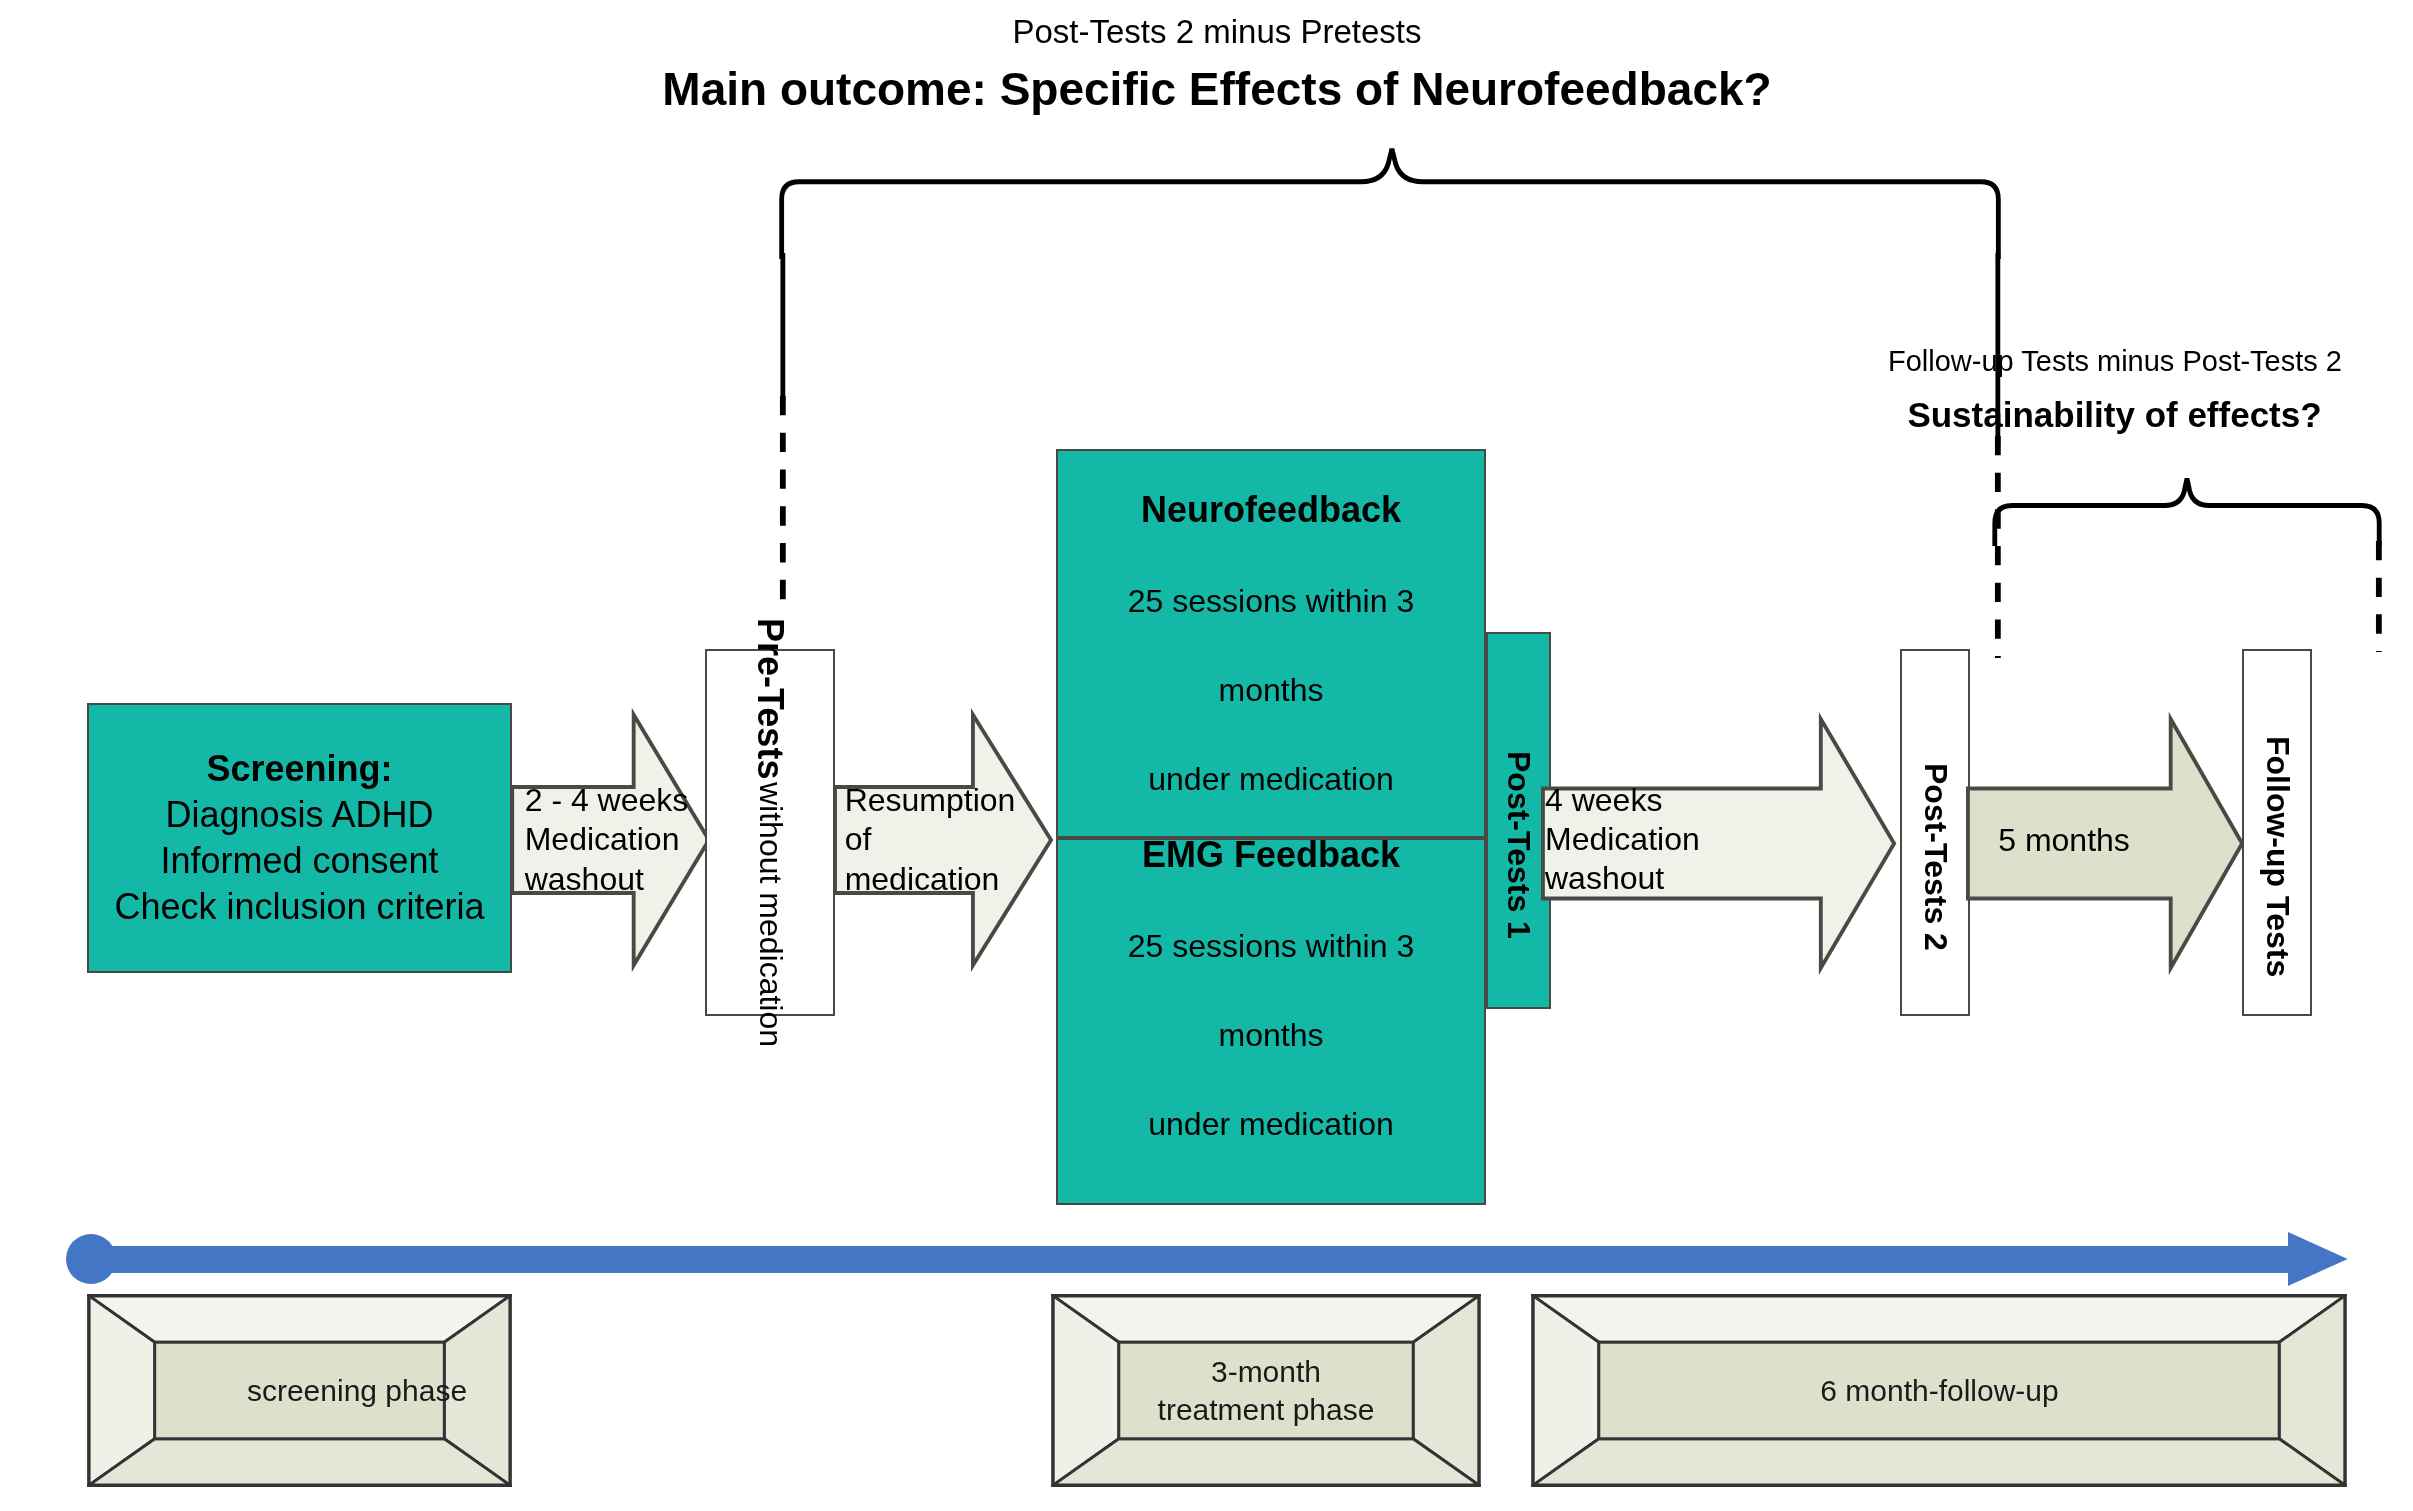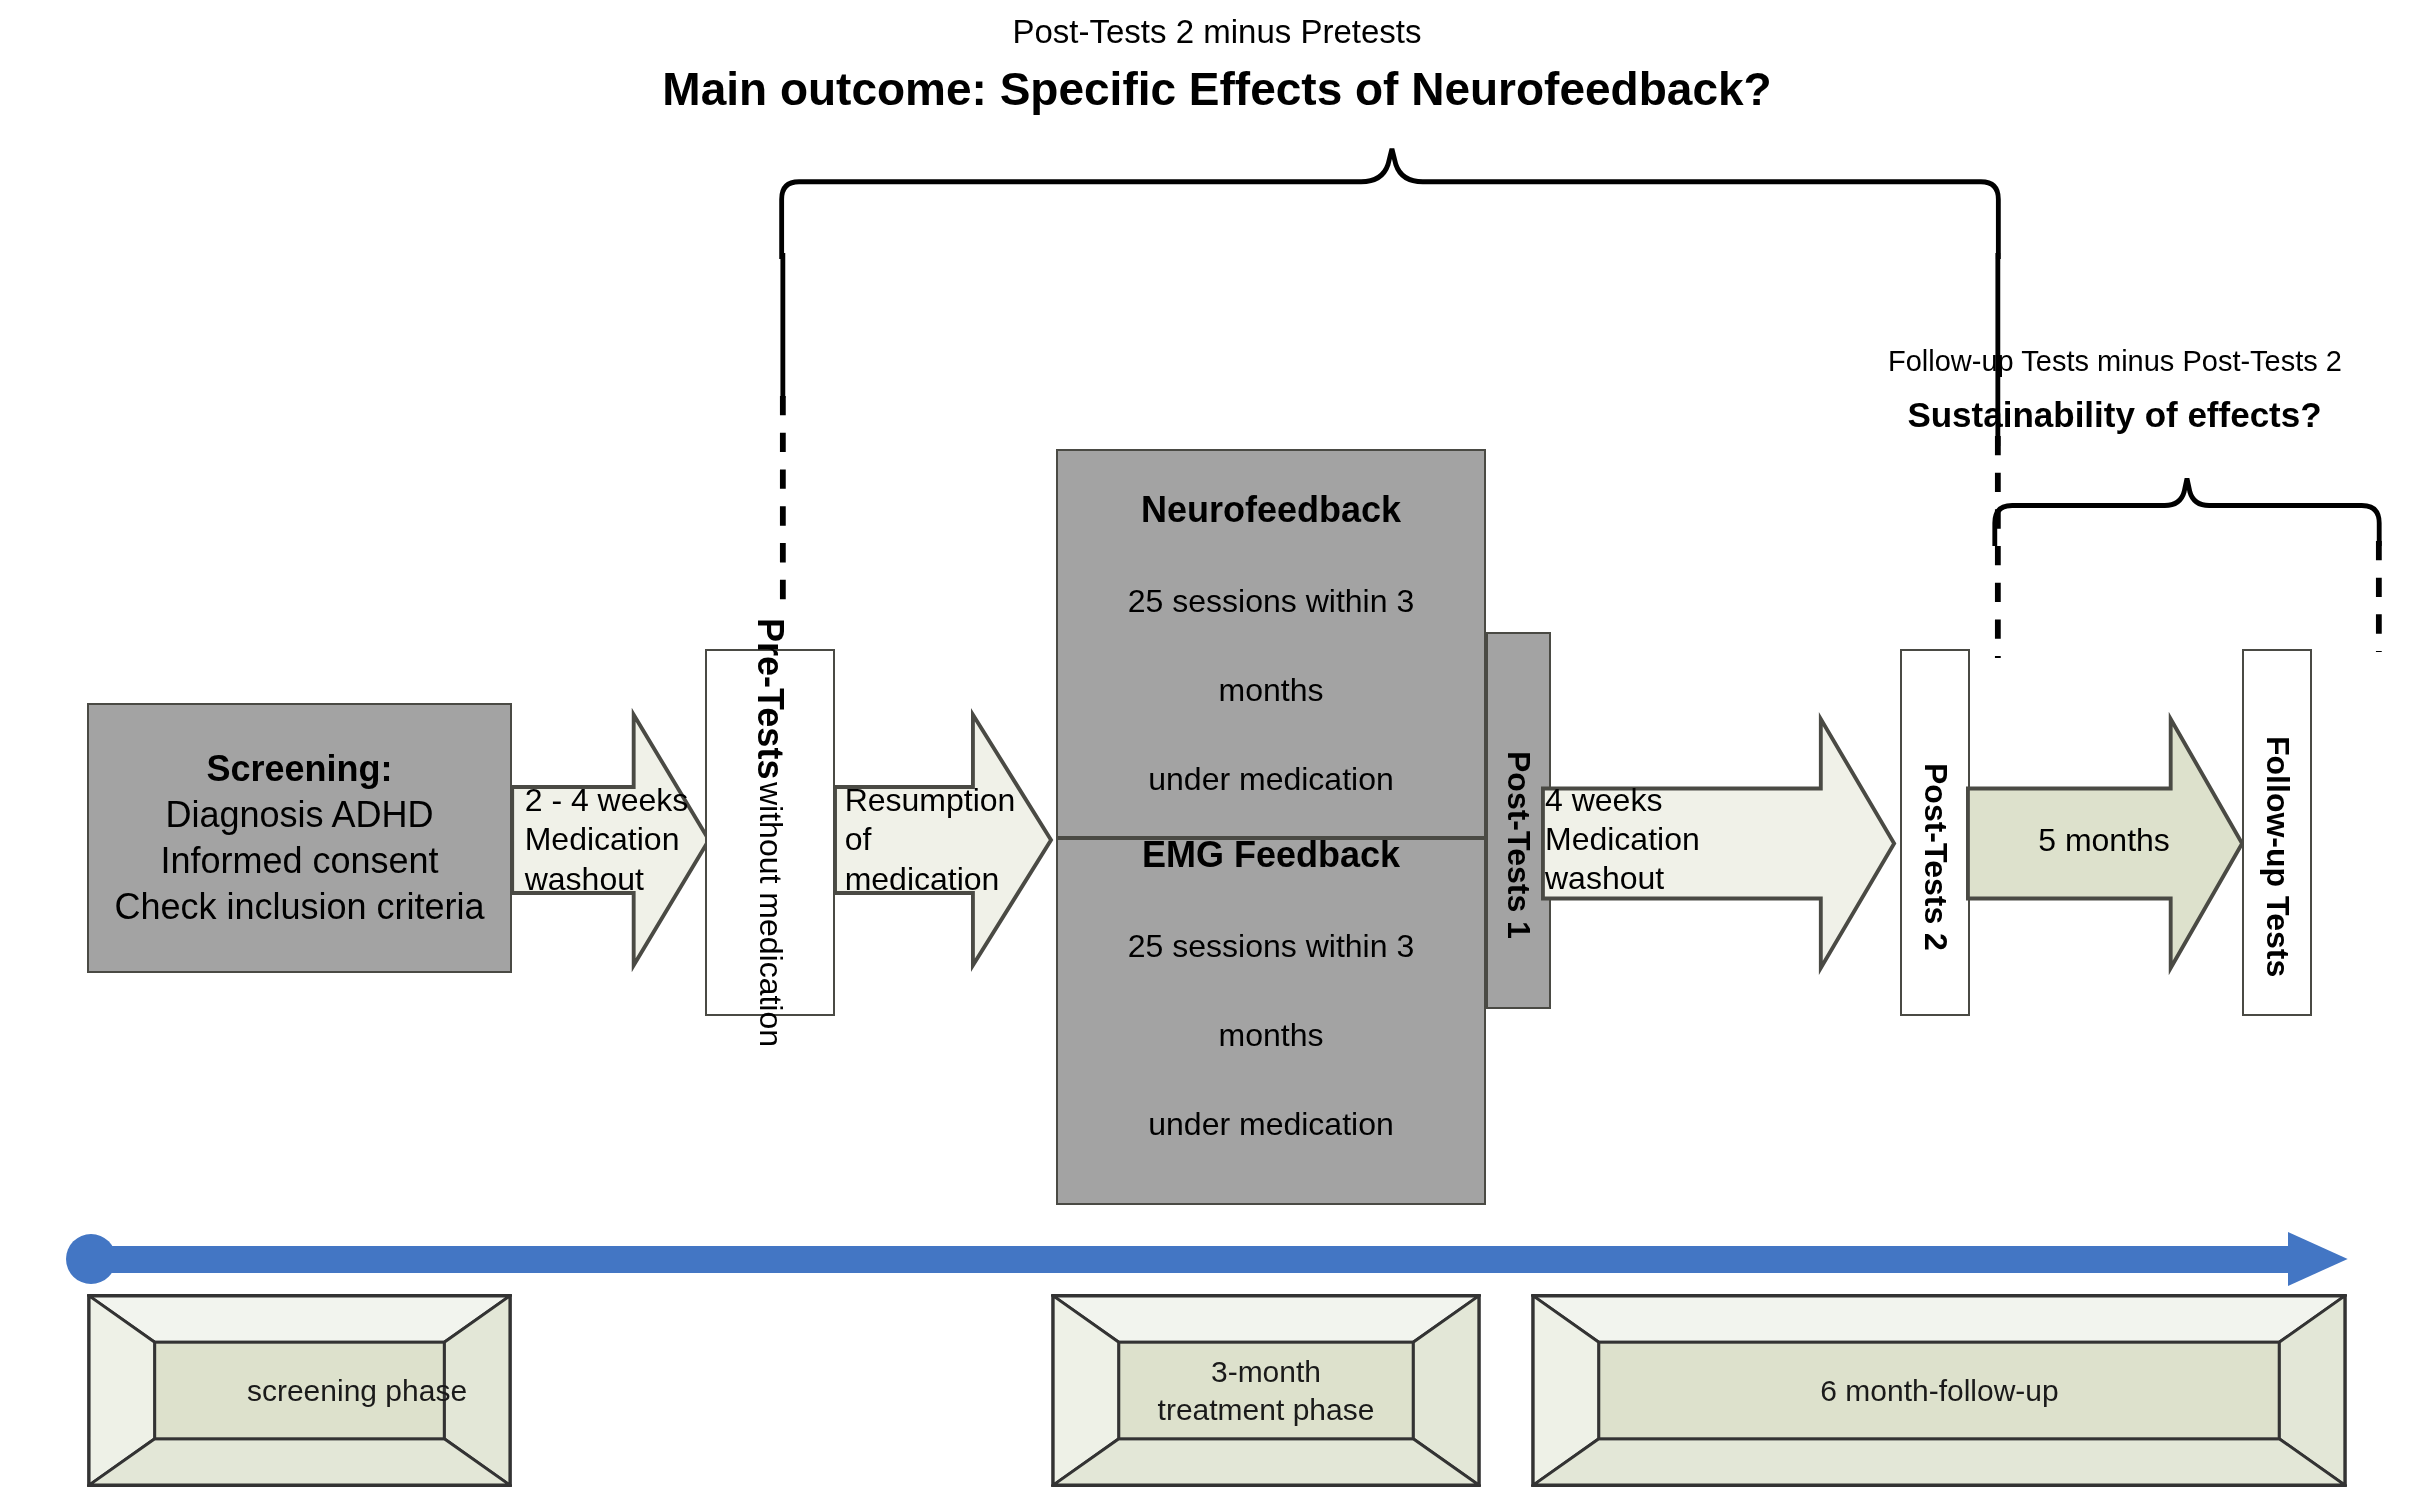--- a/index.html
+++ b/index.html
@@ -12,21 +12,21 @@
 
   
   .hdr-sub{font-size:33px;font-weight:400;text-align:center;line-height:1.1;white-space:nowrap;}
   .hdr-main{font-size:46px;font-weight:bold;text-align:center;line-height:1.1;white-space:nowrap;}
   .hdr-sub2{font-size:29px;font-weight:400;text-align:center;line-height:1.1;white-space:nowrap;}
   .hdr-main2{font-size:35px;font-weight:bold;text-align:center;line-height:1.1;white-space:nowrap;}
 
   
   .box{border:2.9px solid #4a4a44;display:flex;align-items:center;justify-content:center;
        text-align:center;line-height:1.28;}
-  .box.green{background:#a3a3a3;}
+  .box.green{background:#14b8a6;}
   .box.white{background:#ffffff;}
   .box-inner{padding:0 9.7px;}
 
   .t-bold{font-weight:bold;}
   .s30{font-size:32px;margin-top:48px;}
   .s34{font-size:36px;}
 
   
   .vert{writing-mode:vertical-rl;text-orientation:mixed;white-space:nowrap;
         display:flex;align-items:center;justify-content:center;line-height:1.18;}
@@ -173,21 +173,21 @@
     <div class="vert" style="height:100%;">
       <span class="s30 t-bold">Post-Tests 2</span>
     </div>
   </div>
 
   <div class="arrow-wrap" style="left:1966px;top:713px;width:280px;height:261px;">
     <svg width="280" height="261" viewBox="0 0 290 270">
       <path d="M 2 78 L 212 78 L 212 6 L 286 135 L 212 264 L 212 192 L 2 192 Z" fill="#dde1cc" stroke="#4a4a44" stroke-width="4"></path>
     </svg>
   </div>
-  <div class="arrow-label" style="left:1970px;top:792px;width:188px;height:97px;padding-left:40px;">5 months</div>
+  <div class="arrow-label" style="left:1970px;top:792px;width:188px;height:97px;">5 months</div>
 
   <div class="box white abs" style="left:2242px;top:649px;width:70px;height:367px;">
     <div class="vert" style="height:100%;">
       <span class="s30 t-bold">Follow-up Tests</span>
     </div>
   </div>
 
   <div class="tl-dot" style="left:66px;top:1234px;width:50px;height:50px;"></div>
   <div class="tl-line" style="left:91px;top:1246px;width:2211px;height:27px;"></div>
   <div class="conn" style="left:2288px;top:1224px;width:77px;height:70px;">

